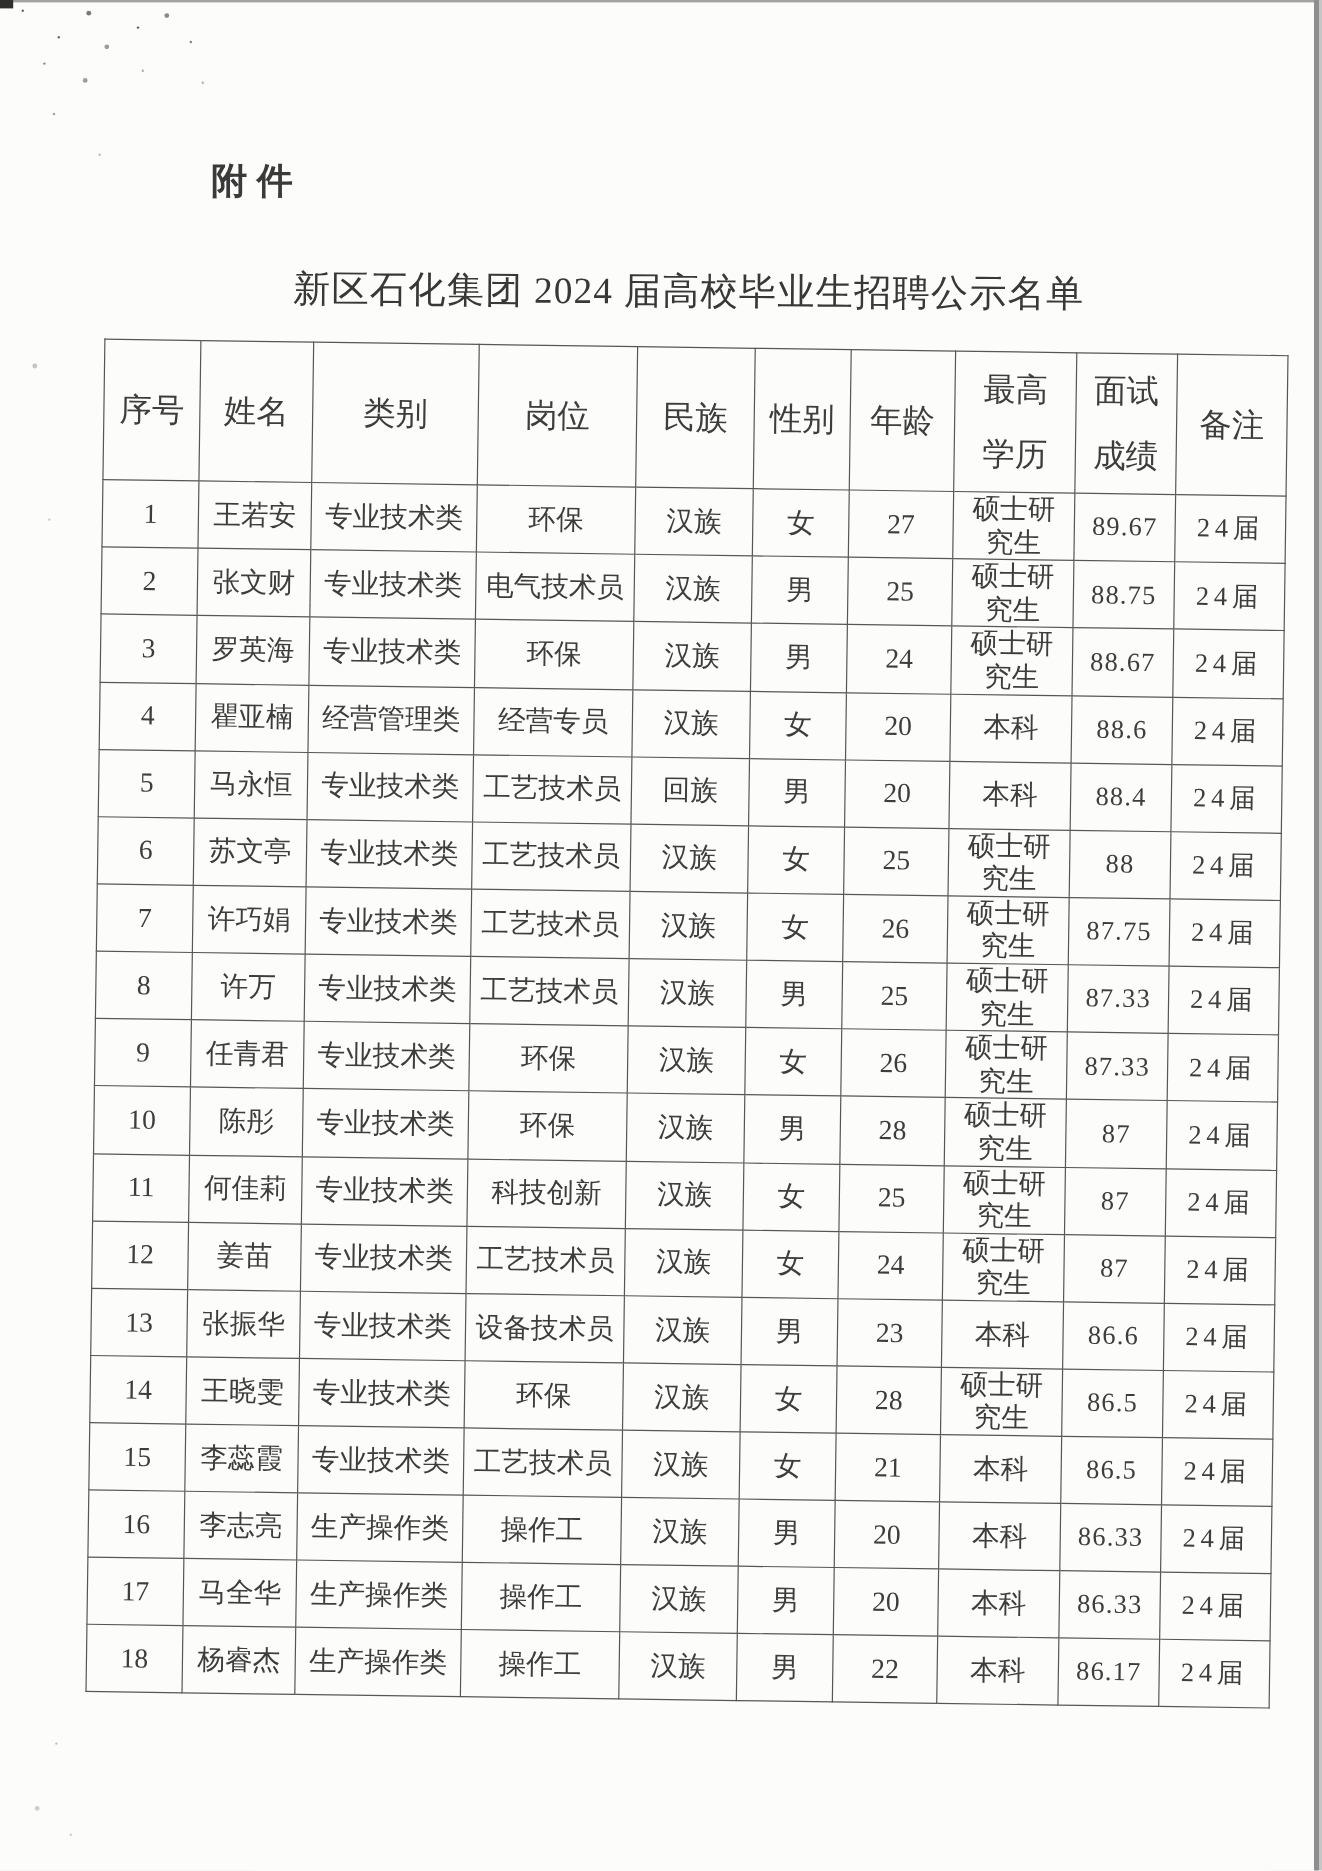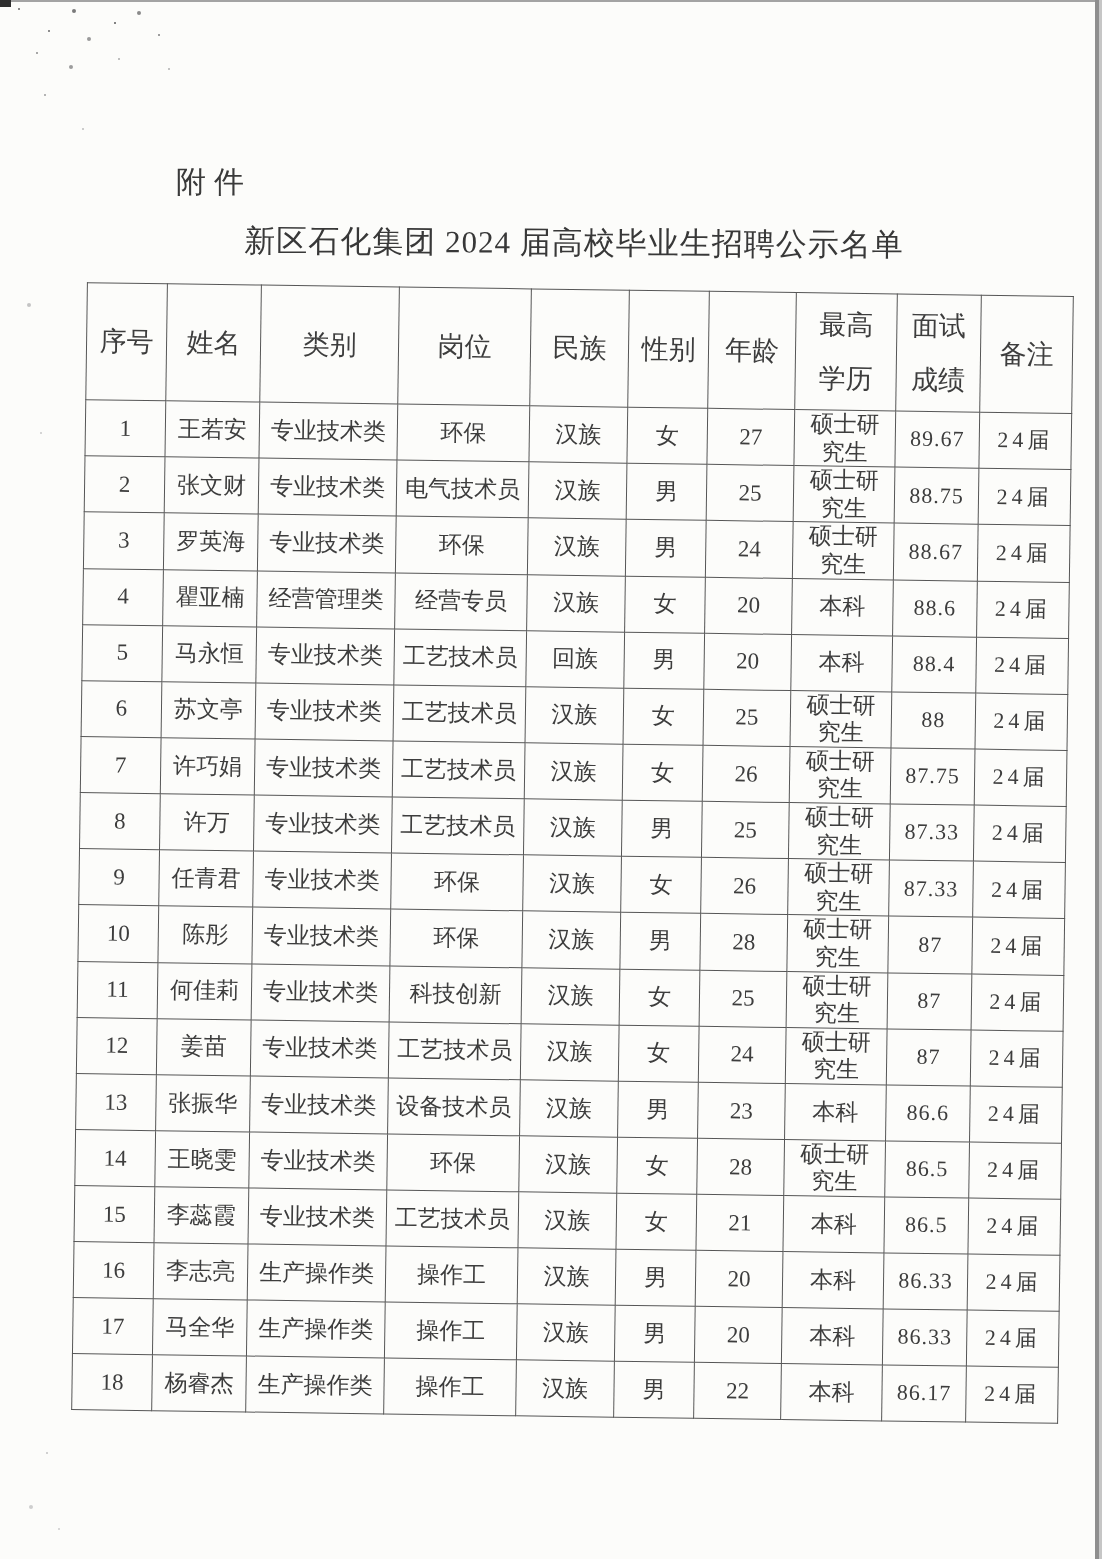--- a/index.html
+++ b/index.html
@@ -17,22 +17,22 @@
     background:linear-gradient(to right,#8e8e8e 0 4px,#c6c6c6 4px 100%); }
   .speckles { position:absolute; left:18px; top:8px; width:2px; height:2px; background:#666; border-radius:50%;
     box-shadow: 55px 2px 0 1px #7a7a7a, 96px 14px 0 #5a5a5a, 120px 4px 0 1px #8a8a8a,
       30px 22px 0 #6a6a6a, 70px 30px 0 1px #9a9a9a, 140px 26px 0 #7e7e7e,
       18px 44px 0 #8b8b8b, 52px 58px 0 1px #9c9c9c, 100px 50px 0 #ababab,
       26px 86px 0 #9d9d9d, 64px 120px 0 #bdbdbd, 150px 60px 0 #b0b0b0,
       10px 296px 0 1px #c4c4c4, 22px 424px 0 #c8c8c8,
       28px 1444px 0 #c2c2c2, 12px 1498px 0 1px #cecece, 40px 1520px 0 #cccccc; }
   
   .attachment {
-    position:absolute; left:176px; top:162px;
-    font-size:30px; letter-spacing:8px; color:#3a3a3a;
+    position:absolute; left:176px; top:131px;
+    font-size:30px; letter-spacing:8px; color:#3a3a3a;font-weight:bold;
   }
   
   .doc-title {
     position:absolute; top:222px; left:0; width:1102px; padding-left:46px;
     box-sizing:border-box; text-align:center;
     font-size:31px; letter-spacing:1px; color:#383838;
     transform:rotate(0.35deg);
   }
   
   table.roster {

